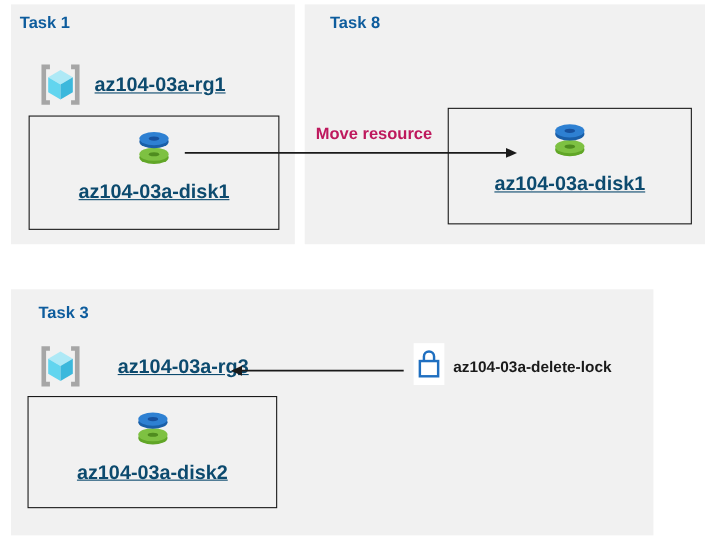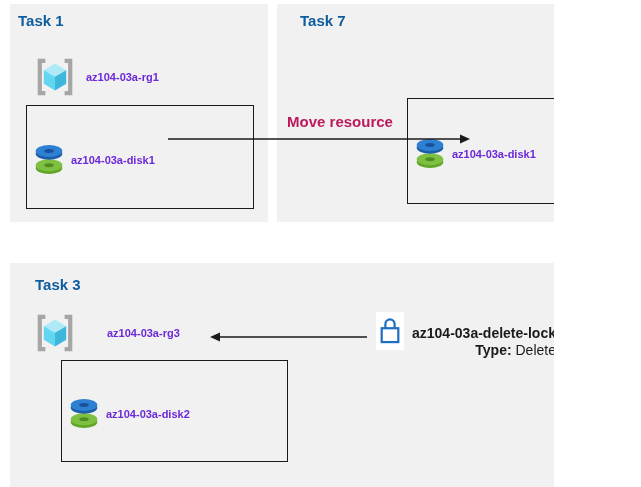--- a/index.html
+++ b/index.html
@@ -1,32 +1,32 @@
 <!DOCTYPE html>
 <html><head>
 <meta charset="utf-8">
 <style>
   html,body{margin:0;padding:0;background:#ffffff;}
   #canvas{
-    position:relative;width:554px;height:487px;background:#ffffff;overflow:hidden;
+    position:relative;width:641px;height:487px;background:#ffffff;overflow:hidden;
     font-family:"Liberation Sans", sans-serif;color:#1a1a1a;
   }
   .panel{position:absolute;background:#f1f1f1;}
   #panel-task1{left:10px;top:4px;width:258px;height:218px;}
   #panel-task2{left:277px;top:4px;width:364px;height:218px;}
-  #panel-task3{left:10px;top:263px;width:584px;height:224px;text-align:right;}
+  #panel-task3{left:10px;top:263px;width:584px;height:224px;}
   .task-title{
     position:absolute;font-size:15px;font-weight:bold;color:#0d5c9d;white-space:nowrap;
   }
   .rg-row{position:absolute;display:flex;align-items:center;gap:11px;}
   .rg-row svg{display:block;}
-  .res-label{font-size:11px;font-weight:bold;color:#6d28d9;white-space:nowrap;}
+  .res-label{font-size:18px;font-weight:bold;color:#0c4a6e;white-space:nowrap;text-decoration:underline;}
   .res-box{
     position:absolute;border:1.5px solid #1a1a1a;background:transparent;
-    display:flex;flex-direction:row;align-items:center;
+    display:flex;flex-direction:column;align-items:center;
   }
   .res-box .disk-wrap{margin-top:10px;}
   .res-box .res-label{margin-top:5px;}
   .arrow-svg{position:absolute;overflow:visible;}
   .move-label{
     position:absolute;left:270px;top:113px;width:140px;text-align:center;
     font-size:15px;font-weight:bold;color:#be185d;white-space:nowrap;
   }
   .lock-iconbox{
     position:absolute;left:366px;top:49px;width:28px;height:38px;background:#ffffff;
@@ -67,21 +67,21 @@
           <ellipse cx="22" cy="13.5" rx="14" ry="6.3" fill="#1a5fa8"></ellipse>
           <ellipse cx="22" cy="10.5" rx="14" ry="6.3" fill="#2e80d2"></ellipse>
           <ellipse cx="22" cy="10.5" rx="5" ry="2" fill="#17519e"></ellipse>
         </svg>
       </span>
       <span class="res-label">az104-03a-disk1</span>
     </div>
   </div>
 
   <div class="panel" id="panel-task2">
-    <div class="task-title" style="left:23px;top:8px;">Task 7</div>
+    <div class="task-title" style="left:23px;top:8px;">Task 8</div>
 
 
     <div class="res-box" style="left:130px;top:94px;width:220px;height:104px;">
       <span class="disk-wrap">
         <svg width="44" height="38" viewBox="0 0 44 40">
           <ellipse cx="22" cy="28.5" rx="14" ry="6.3" fill="#61a627"></ellipse>
           <ellipse cx="22" cy="25.5" rx="14" ry="6.3" fill="#7ec142"></ellipse>
           <ellipse cx="22" cy="25.5" rx="5" ry="2" fill="#4f8c1f"></ellipse>
           <ellipse cx="22" cy="13.5" rx="14" ry="6.3" fill="#1a5fa8"></ellipse>
           <ellipse cx="22" cy="10.5" rx="14" ry="6.3" fill="#2e80d2"></ellipse>
@@ -101,21 +101,21 @@
           <path d="M5.2 1.4 H2.4 V17.6 H5.2" fill="none" stroke="#a6a6a6" stroke-width="2.1"></path>
           <path d="M14.8 1.4 H17.6 V17.6 H14.8" fill="none" stroke="#a6a6a6" stroke-width="2.1"></path>
           <polygon points="10,2.8 15.6,6.1 10,9.4 4.4,6.1" fill="#aee9f6"></polygon>
           <polygon points="4.4,6.1 10,9.4 10,16.2 4.4,12.9" fill="#62d5ef"></polygon>
           <polygon points="15.6,6.1 10,9.4 10,16.2 15.6,12.9" fill="#3cb8dc"></polygon>
         </svg>
       </span>
       <span class="res-label">az104-03a-rg3</span>
     </div>
 
-    <div class="res-box" style="left:15px;top:97px;width:225px;height:100px;margin-left:36px;">
+    <div class="res-box" style="left:15px;top:97px;width:225px;height:100px;">
       <span class="disk-wrap">
         <svg width="44" height="38" viewBox="0 0 44 40">
           <ellipse cx="22" cy="28.5" rx="14" ry="6.3" fill="#61a627"></ellipse>
           <ellipse cx="22" cy="25.5" rx="14" ry="6.3" fill="#7ec142"></ellipse>
           <ellipse cx="22" cy="25.5" rx="5" ry="2" fill="#4f8c1f"></ellipse>
           <ellipse cx="22" cy="13.5" rx="14" ry="6.3" fill="#1a5fa8"></ellipse>
           <ellipse cx="22" cy="10.5" rx="14" ry="6.3" fill="#2e80d2"></ellipse>
           <ellipse cx="22" cy="10.5" rx="5" ry="2" fill="#17519e"></ellipse>
         </svg>
       </span>
@@ -129,21 +129,20 @@
 
     <div class="lock-iconbox">
       <svg width="24" height="32" viewBox="0 0 26 34">
         <path d="M8 14 V9.5 A5 5 0 0 1 18 9.5 V14" fill="none" stroke="#1f6fc0" stroke-width="2.4"></path>
         <rect x="4" y="14" width="18" height="15" fill="#ffffff" stroke="#1f6fc0" stroke-width="2.4"></rect>
       </svg>
     </div>
 
     <div class="lock-text">
       <div class="lock-name">az104-03a-delete-lock</div>
-      <div><span class="lock-type-label">Type:</span> <span class="lock-type-value">Delete</span></div>
     </div>
   </div>
 
   <svg class="arrow-svg" style="left:168px;top:131px;" width="305" height="16">
     <line x1="0" y1="8" x2="293" y2="8" stroke="#1a1a1a" stroke-width="1.5"></line>
     <polygon points="292,3.5 302,8 292,12.5" fill="#1a1a1a"></polygon>
   </svg>
   <div class="move-label">Move resource</div>
 
 </div>

